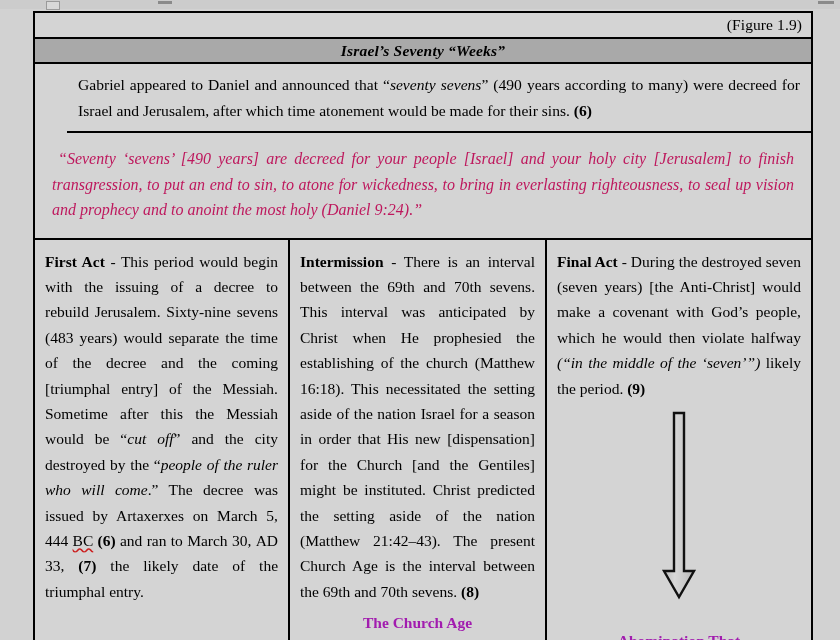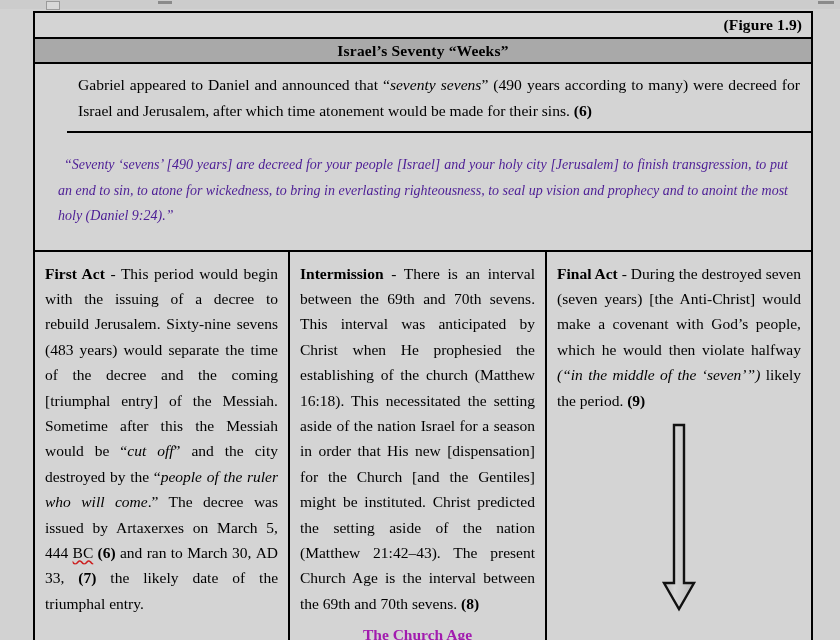--- a/index.html
+++ b/index.html
@@ -53,34 +53,35 @@
   #figure-number-row {
     height: 26px;
     background: #d4d4d4;
     display: flex;
     align-items: center;
     justify-content: flex-end;
     padding-right: 9px;
     box-sizing: border-box;
   }
   #figure-number {
-    font-weight: bold;
+    font-weight: normal;
     font-size: 15.5px;
     color: #000;
     letter-spacing: 0.1px;
   }
 
   
   #title-row {
     height: 25px;
     background: #a9a9a9;
     display: flex;
     align-items: center;
     justify-content: center;
     box-sizing: border-box;
+    font-style: italic;
   }
   #title-text {
     font-weight: bold;
     font-size: 15.5px;
     color: #000;
     letter-spacing: 0.2px;
   }
 
   
   #intro-row {
@@ -97,26 +98,26 @@
   }
   .body-para .it { font-style: italic; }
   .body-para .bd { font-weight: bold; }
 
   
   #quote-row {
     padding: 7px 11px 9px 11px;
     box-sizing: border-box;
   }
   #quote-text {
-    font-size: 14px;
+    font-size: 16px;
     line-height: 25.5px;
     font-style: italic;
     text-align: justify;
-    color: #4c1d95;
-    margin: 12px;
+    color: #be185d;
+    margin: 6px;
     text-indent: 6px;
   }
 
   
   #columns-row {
     display: flex;
     height: 430px;
     box-sizing: border-box;
   }
   .col {

